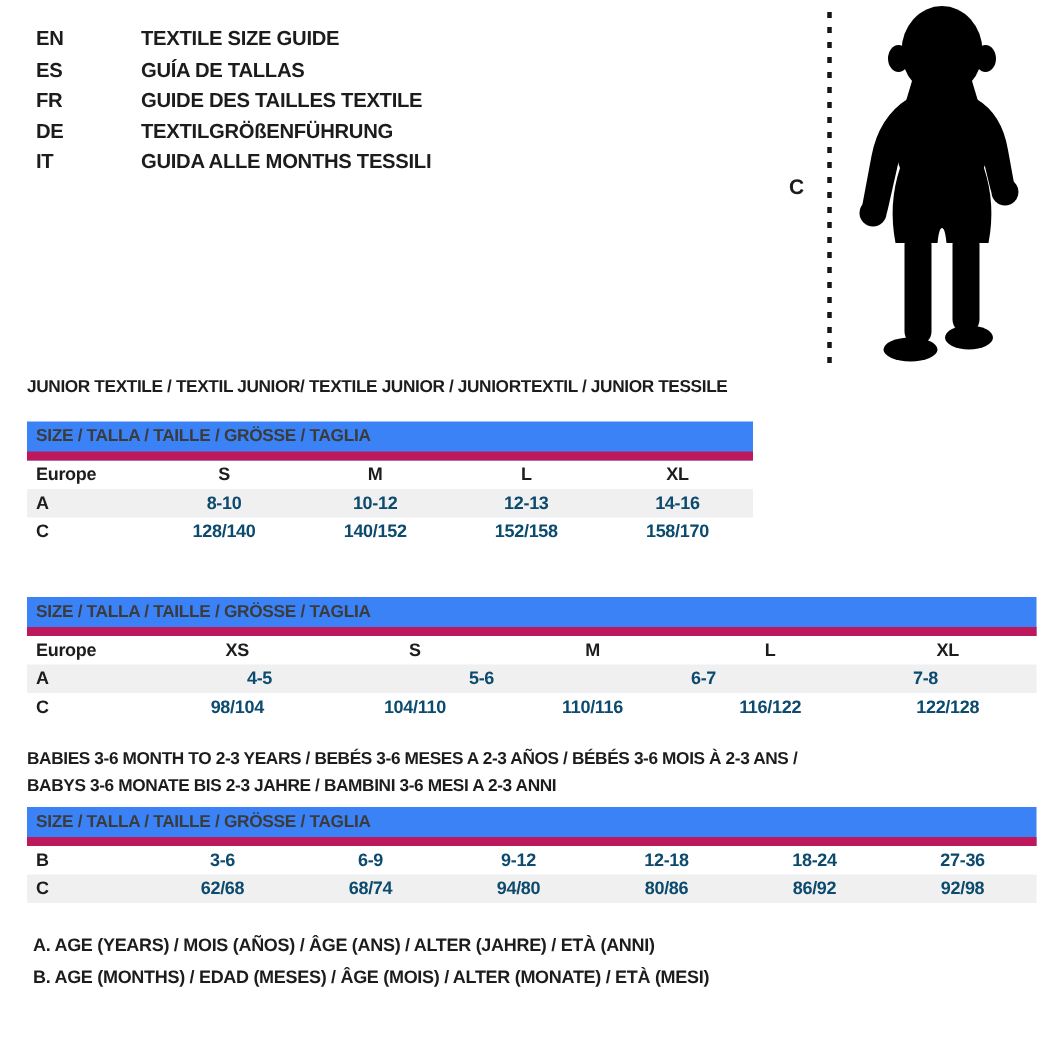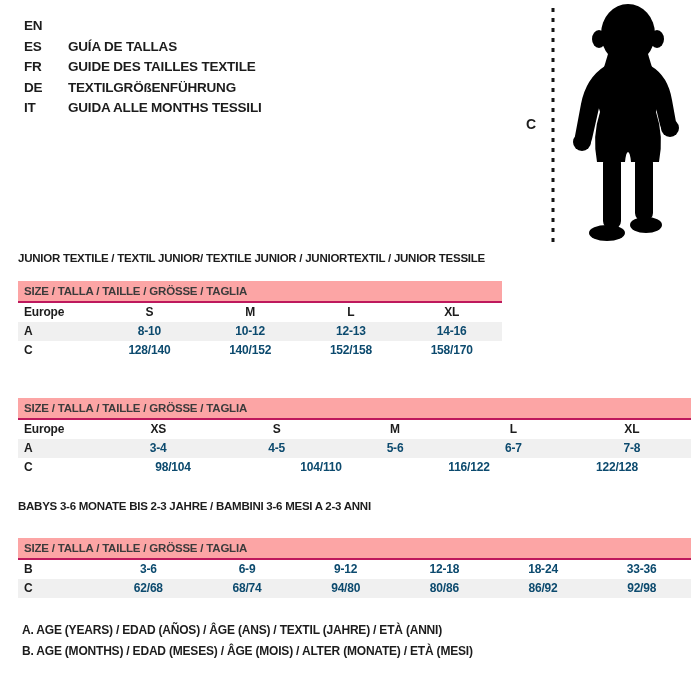--- a/index.html
+++ b/index.html
@@ -2,49 +2,50 @@
 <html><head>
 <meta charset="utf-8">
 <style>
   html,body{margin:0;padding:0;background:#fff;}
   .page{
     position:relative;width:700px;height:700px;background:#ffffff;overflow:hidden;
     font-family:"Liberation Sans",sans-serif;color:#1c1c1c;
   }
   
   .langs{position:absolute;left:24px;top:16px;}
-  .lang-row{display:flex;line-height:20.5px;font-weight:700;font-size:13.5px;letter-spacing:-0.2px;}
+  .lang-row{display:flex;line-height:20.5px;font-weight:700;font-size:13.5px;letter-spacing:-0.2px;gap:26px;}
   .lang-code{width:44px;}
   
   .figure{position:absolute;left:500px;top:0;width:200px;height:260px;}
   .measure-label{position:absolute;left:26px;top:116px;font-size:14px;font-weight:700;}
   
   .sec-title{position:absolute;left:18px;font-size:11.5px;font-weight:700;letter-spacing:-0.25px;white-space:nowrap;}
   .sec-title .line{line-height:17.5px;}
   
   .stable{position:absolute;left:18px;}
-  .size-bar{height:20px;line-height:20px;background:#fca5a5;border-bottom:2px solid #be185d;
+  .size-bar{height:20px;line-height:20px;background:#3b82f6;border-bottom:6px solid #be185d;
     font-size:11.5px;font-weight:700;color:#3b3b3b;padding-left:6px;letter-spacing:-0.2px;}
   .trow{display:flex;height:19px;line-height:19px;font-size:12px;}
   .trow.shaded{background:#f0f0f0;}
   .rlabel{width:75px;padding-left:6px;font-weight:700;letter-spacing:-0.2px;}
   .cell{flex:1;text-align:center;font-weight:600;color:#0c4a6e;letter-spacing:-0.2px;}
   .trow.head .cell{font-weight:700;color:#1c1c1c;}
   
   .legend{position:absolute;left:22px;top:620px;font-size:12px;font-weight:700;letter-spacing:-0.2px;}
   .legend .line{line-height:21px;white-space:nowrap;}
 </style>
 </head>
 <body>
 
 <div class="page">
 
   <div class="langs">
     <div class="lang-row">
       <span class="lang-code">EN</span>
+      <span class="lang-label">TEXTILE SIZE GUIDE</span>
     </div>
     <div class="lang-row">
       <span class="lang-code">ES</span>
       <span class="lang-label">GUÍA DE TALLAS</span>
     </div>
     <div class="lang-row">
       <span class="lang-code">FR</span>
       <span class="lang-label">GUIDE DES TAILLES TEXTILE</span>
     </div>
     <div class="lang-row">
@@ -114,58 +115,59 @@
     <div class="trow head">
       <div class="rlabel">Europe</div>
       <div class="cell">XS</div>
       <div class="cell">S</div>
       <div class="cell">M</div>
       <div class="cell">L</div>
       <div class="cell">XL</div>
     </div>
     <div class="trow shaded">
       <div class="rlabel">A</div>
-      <div class="cell">3-4</div>
       <div class="cell">4-5</div>
       <div class="cell">5-6</div>
       <div class="cell">6-7</div>
       <div class="cell">7-8</div>
     </div>
     <div class="trow">
       <div class="rlabel">C</div>
       <div class="cell">98/104</div>
       <div class="cell">104/110</div>
+      <div class="cell">110/116</div>
       <div class="cell">116/122</div>
       <div class="cell">122/128</div>
     </div>
   </div>
 
   <div class="sec-title" style="top:498px;">
+    <div class="line">BABIES 3-6 MONTH TO 2-3 YEARS / BEBÉS 3-6 MESES A 2-3 AÑOS / BÉBÉS 3-6 MOIS À 2-3 ANS /</div>
     <div class="line">BABYS 3-6 MONATE BIS 2-3 JAHRE / BAMBINI 3-6 MESI A 2-3 ANNI</div>
   </div>
   <div class="stable" style="top:538px;width:673px;">
     <div class="size-bar">SIZE / TALLA / TAILLE / GRÖSSE / TAGLIA</div>
     <div class="trow">
       <div class="rlabel">B</div>
       <div class="cell">3-6</div>
       <div class="cell">6-9</div>
       <div class="cell">9-12</div>
       <div class="cell">12-18</div>
       <div class="cell">18-24</div>
-      <div class="cell">33-36</div>
+      <div class="cell">27-36</div>
     </div>
     <div class="trow shaded">
       <div class="rlabel">C</div>
       <div class="cell">62/68</div>
       <div class="cell">68/74</div>
       <div class="cell">94/80</div>
       <div class="cell">80/86</div>
       <div class="cell">86/92</div>
       <div class="cell">92/98</div>
     </div>
   </div>
 
   <div class="legend">
-    <div class="line">A. AGE (YEARS) / EDAD (AÑOS) / ÂGE (ANS) / TEXTIL (JAHRE) / ETÀ (ANNI)</div>
+    <div class="line">A. AGE (YEARS) / MOIS (AÑOS) / ÂGE (ANS) / ALTER (JAHRE) / ETÀ (ANNI)</div>
     <div class="line">B. AGE (MONTHS) / EDAD (MESES) / ÂGE (MOIS) / ALTER (MONATE) / ETÀ (MESI)</div>
   </div>
 
 </div>
 
 </body></html>

